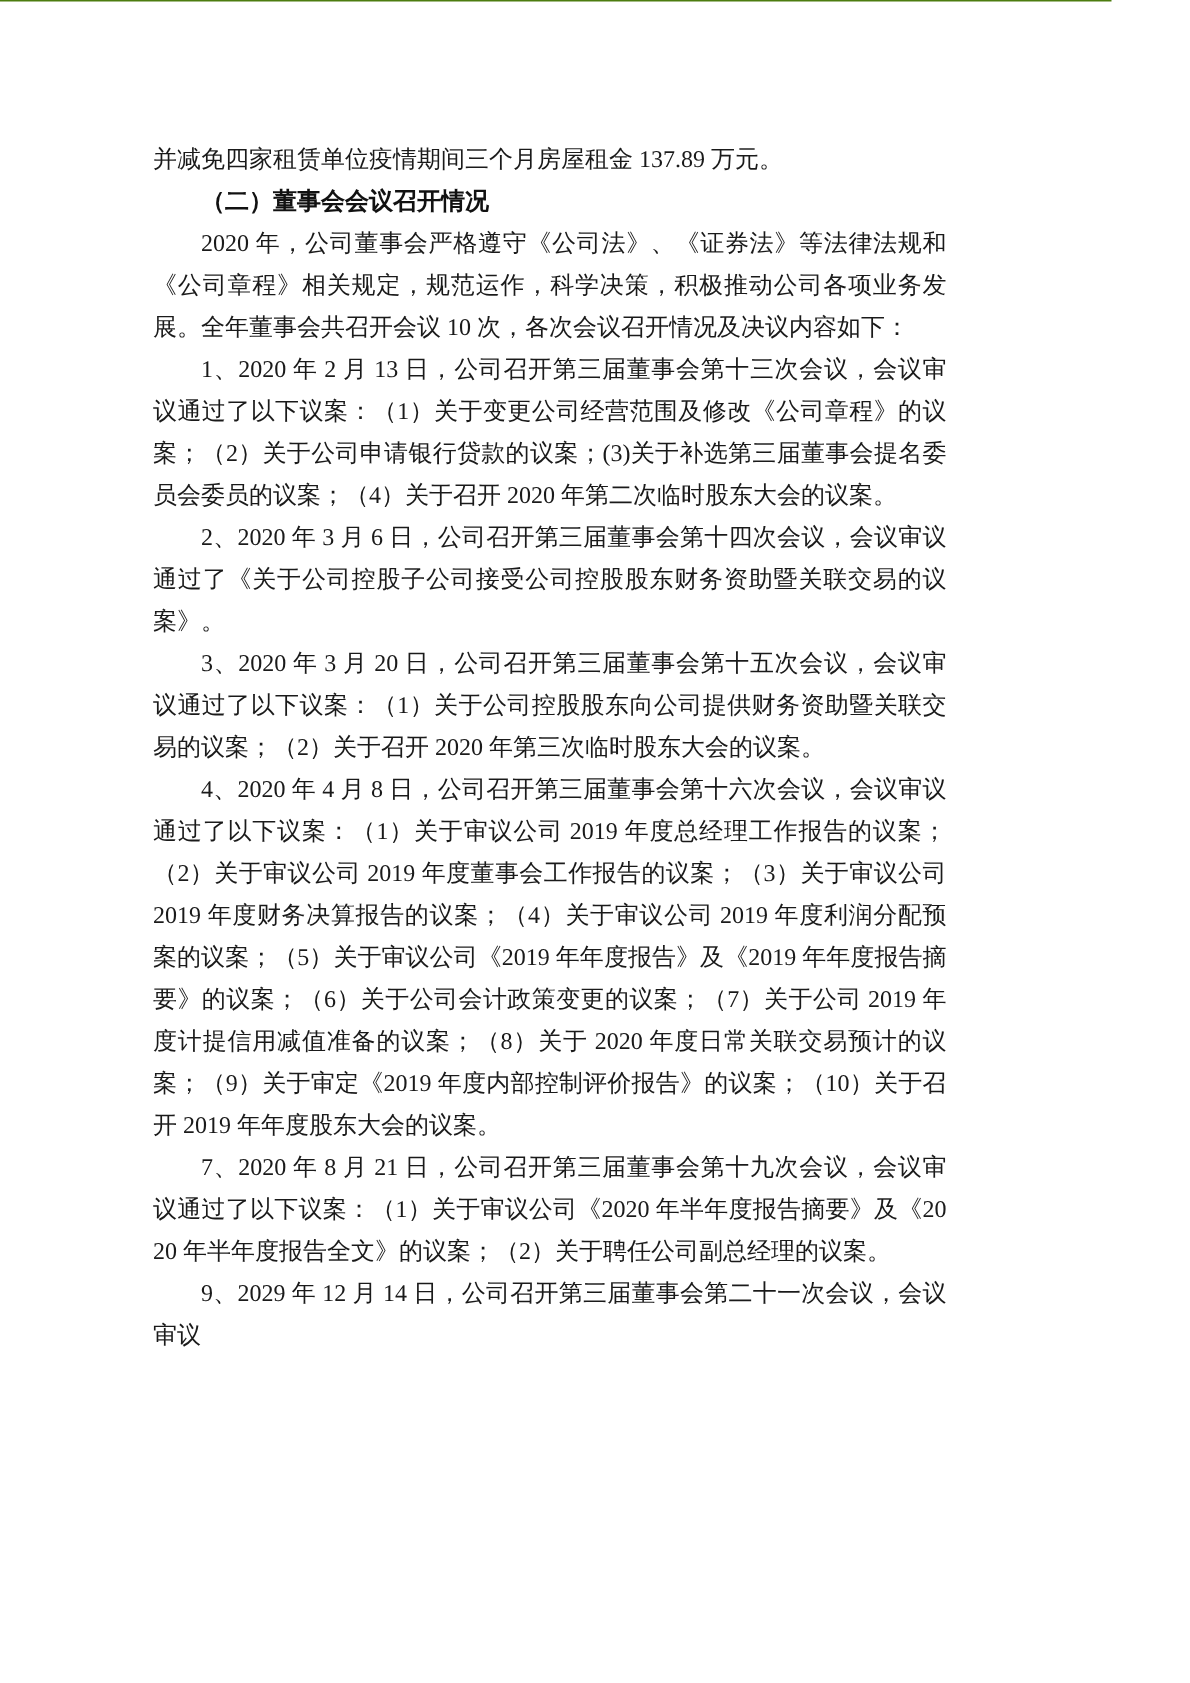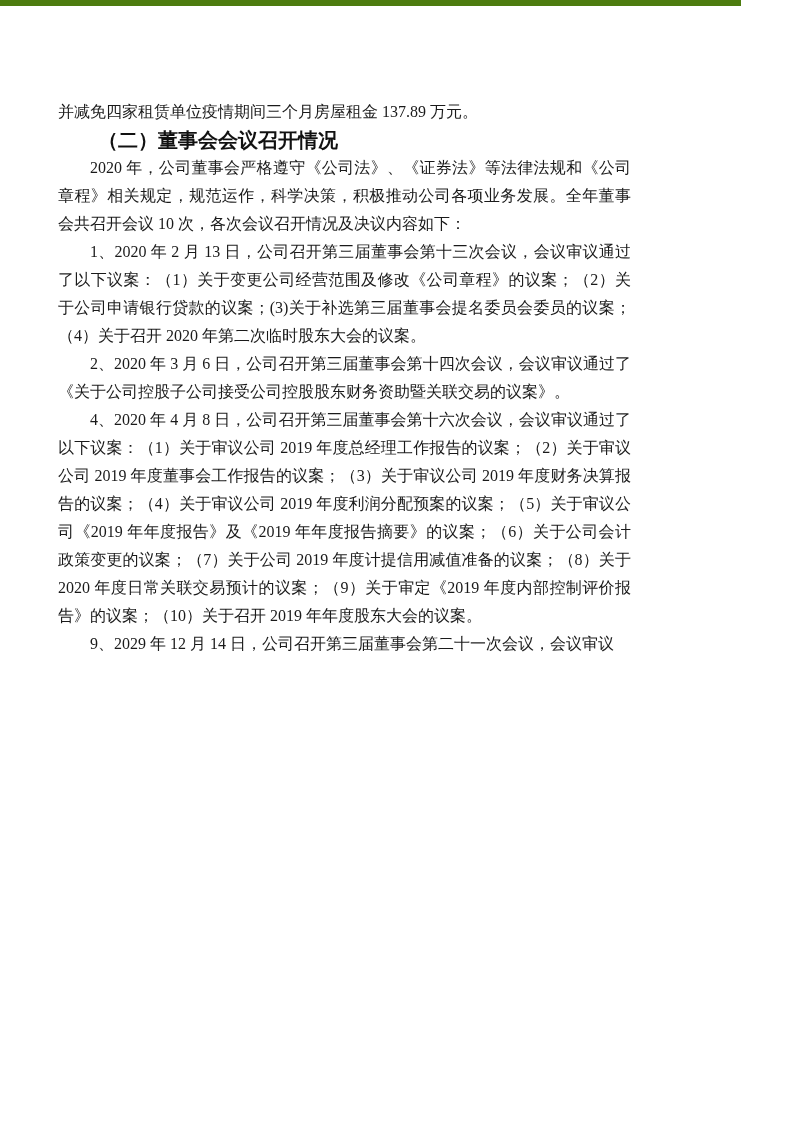--- a/index.html
+++ b/index.html
@@ -6,63 +6,65 @@
     margin: 0;
     padding: 0;
     background: #ffffff;
   }
   .page {
     position: relative;
     width: 741px;
     height: 1122px;
     background: #ffffff;
     box-sizing: border-box;
-    padding: 92px 110px 0 58px;
-    border-top: 6px solid #4d7c0f;
+    padding: 92px 110px 0 102px;
+    border-top: 1px solid #4d7c0f;
     overflow: hidden;
   }
   .para {
     margin: 0;
     font-family: "Liberation Serif", "DejaVu Serif", serif;
     font-size: 16px;
     line-height: 28px;
     color: #1a1a1a;
     text-align: justify;
     text-justify: inter-ideograph;
     text-indent: 2em;
     word-break: break-all;
   }
   .para.continuation {
     text-indent: 0;
   }
   .heading {
     margin: 0;
     font-family: "Liberation Serif", "DejaVu Serif", serif;
-    font-size: 20px;
+    font-size: 16px;
     line-height: 28px;
     color: #111111;
     font-weight: 700;
     text-indent: 2em;
   }
 </style>
 </head>
 <body>
 
 <div class="page">
   <p class="para continuation">并减免四家租赁单位疫情期间三个月房屋租金 137.89 万元。</p>
 
   <h3 class="heading">（二）董事会会议召开情况</h3>
 
   <p class="para">2020 年，公司董事会严格遵守《公司法》、《证券法》等法律法规和《公司章程》相关规定，规范运作，科学决策，积极推动公司各项业务发展。全年董事会共召开会议 10 次，各次会议召开情况及决议内容如下：</p>
 
   <p class="para">1、2020 年 2 月 13 日，公司召开第三届董事会第十三次会议，会议审议通过了以下议案：（1）关于变更公司经营范围及修改《公司章程》的议案；（2）关于公司申请银行贷款的议案；(3)关于补选第三届董事会提名委员会委员的议案；（4）关于召开 2020 年第二次临时股东大会的议案。</p>
 
   <p class="para">2、2020 年 3 月 6 日，公司召开第三届董事会第十四次会议，会议审议通过了《关于公司控股子公司接受公司控股股东财务资助暨关联交易的议案》。</p>
 
+  <p class="para">3、2020 年 3 月 20 日，公司召开第三届董事会第十五次会议，会议审议通过了以下议案：（1）关于公司控股股东向公司提供财务资助暨关联交易的议案；（2）关于召开 2020 年第三次临时股东大会的议案。</p>
 
   <p class="para">4、2020 年 4 月 8 日，公司召开第三届董事会第十六次会议，会议审议通过了以下议案：（1）关于审议公司 2019 年度总经理工作报告的议案；（2）关于审议公司 2019 年度董事会工作报告的议案；（3）关于审议公司 2019 年度财务决算报告的议案；（4）关于审议公司 2019 年度利润分配预案的议案；（5）关于审议公司《2019 年年度报告》及《2019 年年度报告摘要》的议案；（6）关于公司会计政策变更的议案；（7）关于公司 2019 年度计提信用减值准备的议案；（8）关于 2020 年度日常关联交易预计的议案；（9）关于审定《2019 年度内部控制评价报告》的议案；（10）关于召开 2019 年年度股东大会的议案。</p>
 
 
 
+  <p class="para">7、2020 年 8 月 21 日，公司召开第三届董事会第十九次会议，会议审议通过了以下议案：（1）关于审议公司《2020 年半年度报告摘要》及《2020 年半年度报告全文》的议案；（2）关于聘任公司副总经理的议案。</p>
 
 
   <p class="para">9、2029 年 12 月 14 日，公司召开第三届董事会第二十一次会议，会议审议</p>
 </div>
 
 </body></html>

